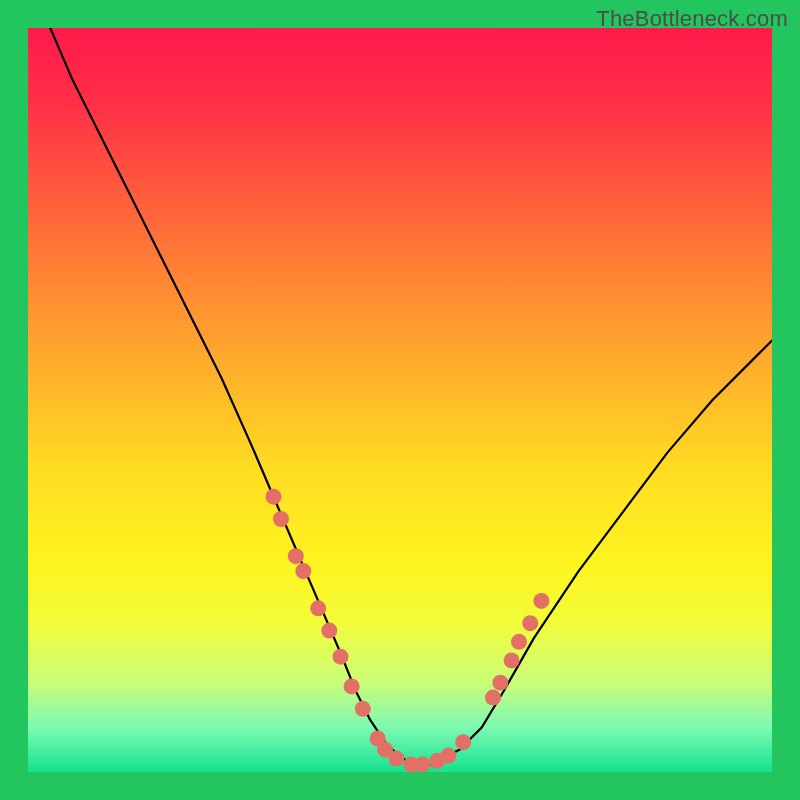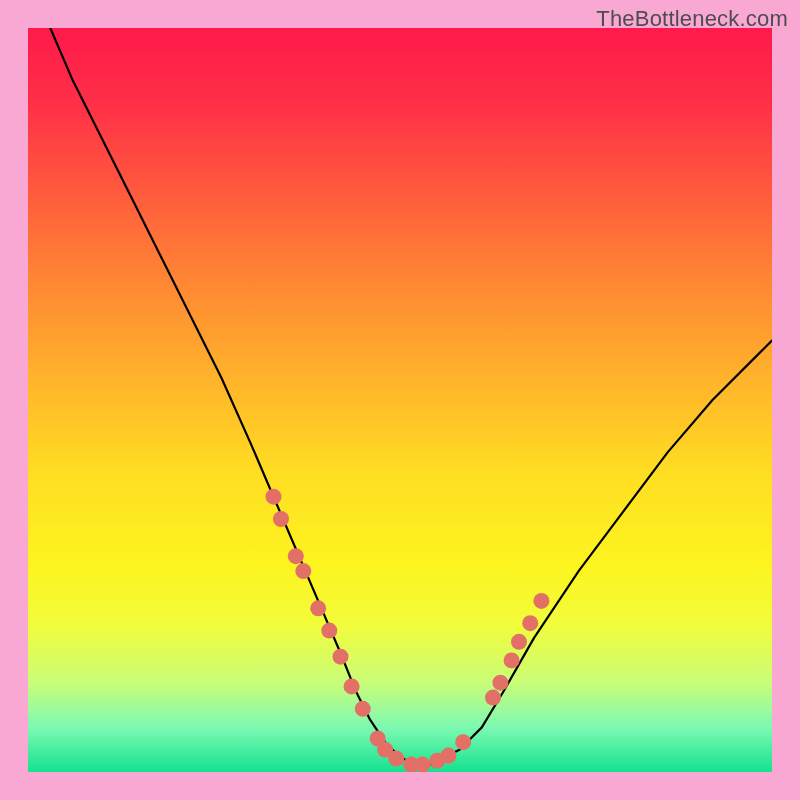--- a/index.html
+++ b/index.html
@@ -10,21 +10,21 @@
     overflow: hidden;
     background: #000;
     font-family: Arial, Helvetica, sans-serif;
   }
   .frame {
     position: absolute;
     left: 0;
     top: 0;
     width: 800px;
     height: 800px;
-    background: #f9a8d4;
+    background: #22c55e;
     text-decoration: underline;
   }
   .plot-area {
     position: absolute;
     left: 28px;
     top: 28px;
     width: 744px;
     height: 744px;
     overflow: hidden;
   }

